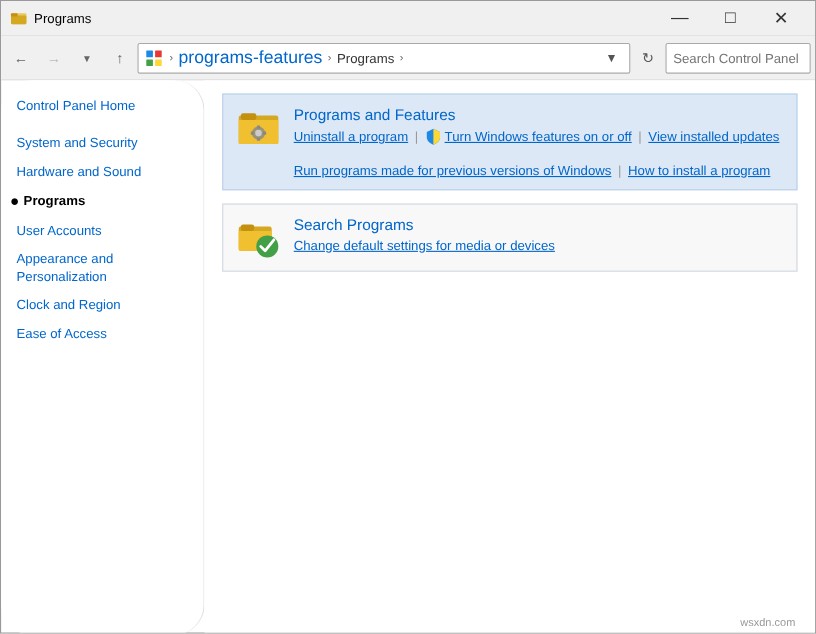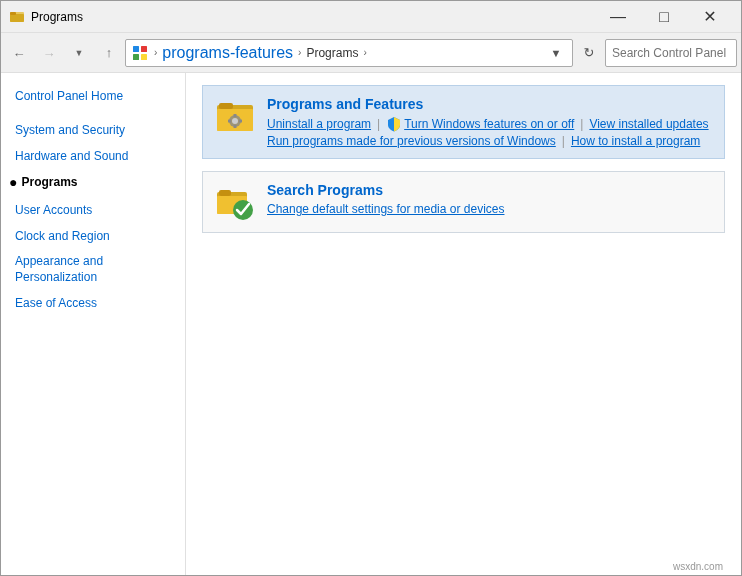--- a/index.html
+++ b/index.html
@@ -164,20 +164,21 @@
       height: calc(576px - 32px - 40px);
     }
 
     
     .sidebar {
       width: 185px;
       background: #fff;
       border-right: 1px solid #e0e0e0;
       padding: 10px 0;
       flex-shrink: 0;
+      border-radius: 27px;
     }
     .sidebar-item {
       padding: 4px 14px;
       cursor: pointer;
       font-size: 12px;
       color: #0066cc;
       line-height: 1.5;
     }
     .sidebar-item.active {
       color: #000;
@@ -224,21 +225,21 @@
       display: flex;
       align-items: center;
       justify-content: center;
     }
     .section-details {
       flex: 1;
     }
     .section-title {
       font-size: 14px;
       color: #0066cc;
-      font-weight: bold;
+      font-weight: normal;
       margin-bottom: 4px;
       cursor: pointer;
     }
     .section-links {
       display: flex;
       flex-wrap: wrap;
       align-items: center;
       gap: 0;
       font-size: 12px;
     }
@@ -249,21 +250,21 @@
     }
     .section-link-divider {
       color: #999;
       margin: 0 6px;
     }
     .section-links-row2 {
       display: flex;
       align-items: center;
       gap: 0;
       font-size: 12px;
-      margin-top: 2px;
+      margin-top: 16px;
     }
     .watermark {
       position: absolute;
       bottom: 4px;
       right: 19px;
       font-size: 10px;
       color: #999;
     }
   </style>
 </head>
@@ -321,22 +322,22 @@
   <div class="sidebar">
     <div class="sidebar-item">Control Panel Home</div>
     <div class="sidebar-divider"></div>
     <div class="sidebar-item">System and Security</div>
     <div class="sidebar-item">Hardware and Sound</div>
     <div class="sidebar-item-with-bullet sidebar-item active">
       <span class="bullet">●</span>
       <span>Programs</span>
     </div>
     <div class="sidebar-item">User Accounts</div>
+    <div class="sidebar-item" style="line-height:1.4;">Appearance and<br>Personalization</div>
     <div class="sidebar-item">Clock and Region</div>
-    <div class="sidebar-item" style="line-height:1.4;">Appearance and<br>Personalization</div>
     <div class="sidebar-item">Ease of Access</div>
   </div>
 
   <div class="content-area">
 
     <div class="section-card" style="background: #dce8f5; border-color: #b8d0e8;">
       <div class="section-icon">
         <svg width="40" height="38" viewBox="0 0 40 38">
 
           <rect x="2" y="8" width="36" height="26" rx="2" fill="#d4a820"></rect>

